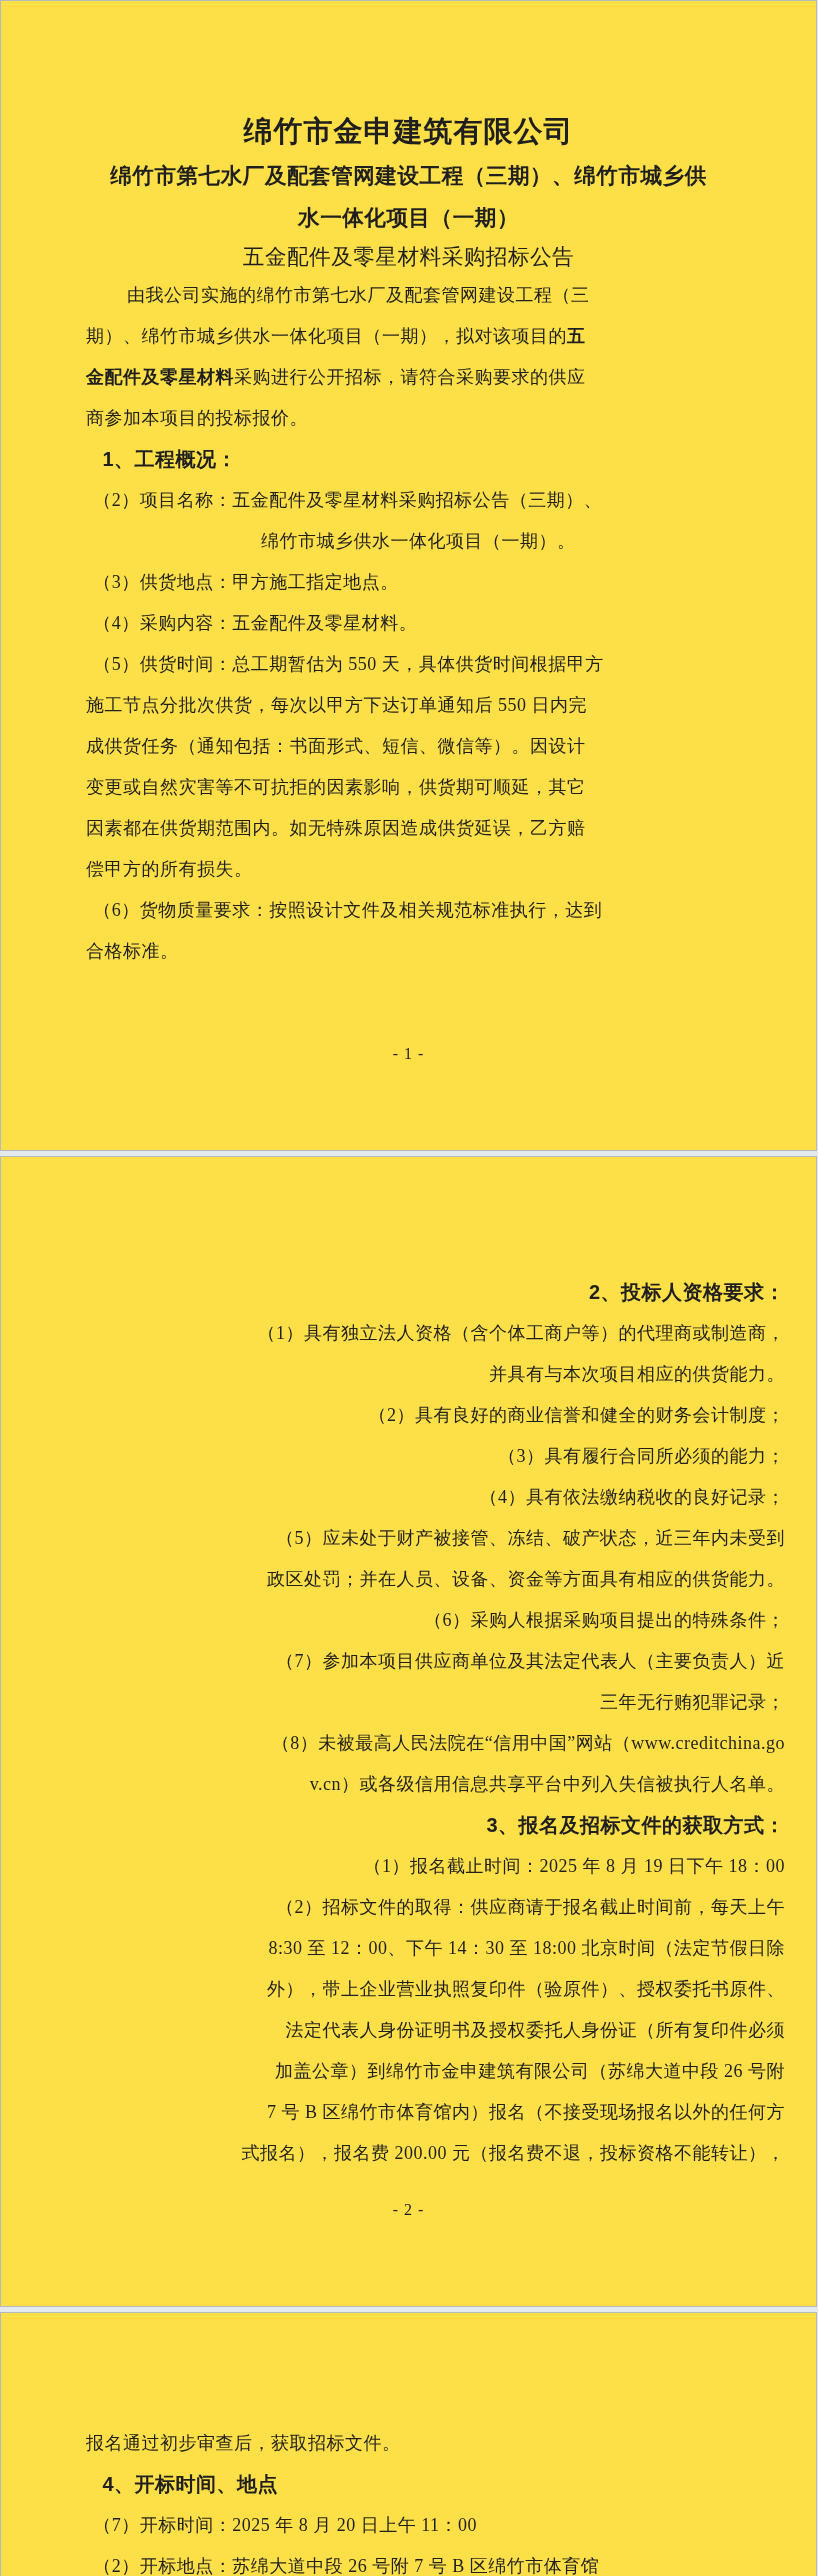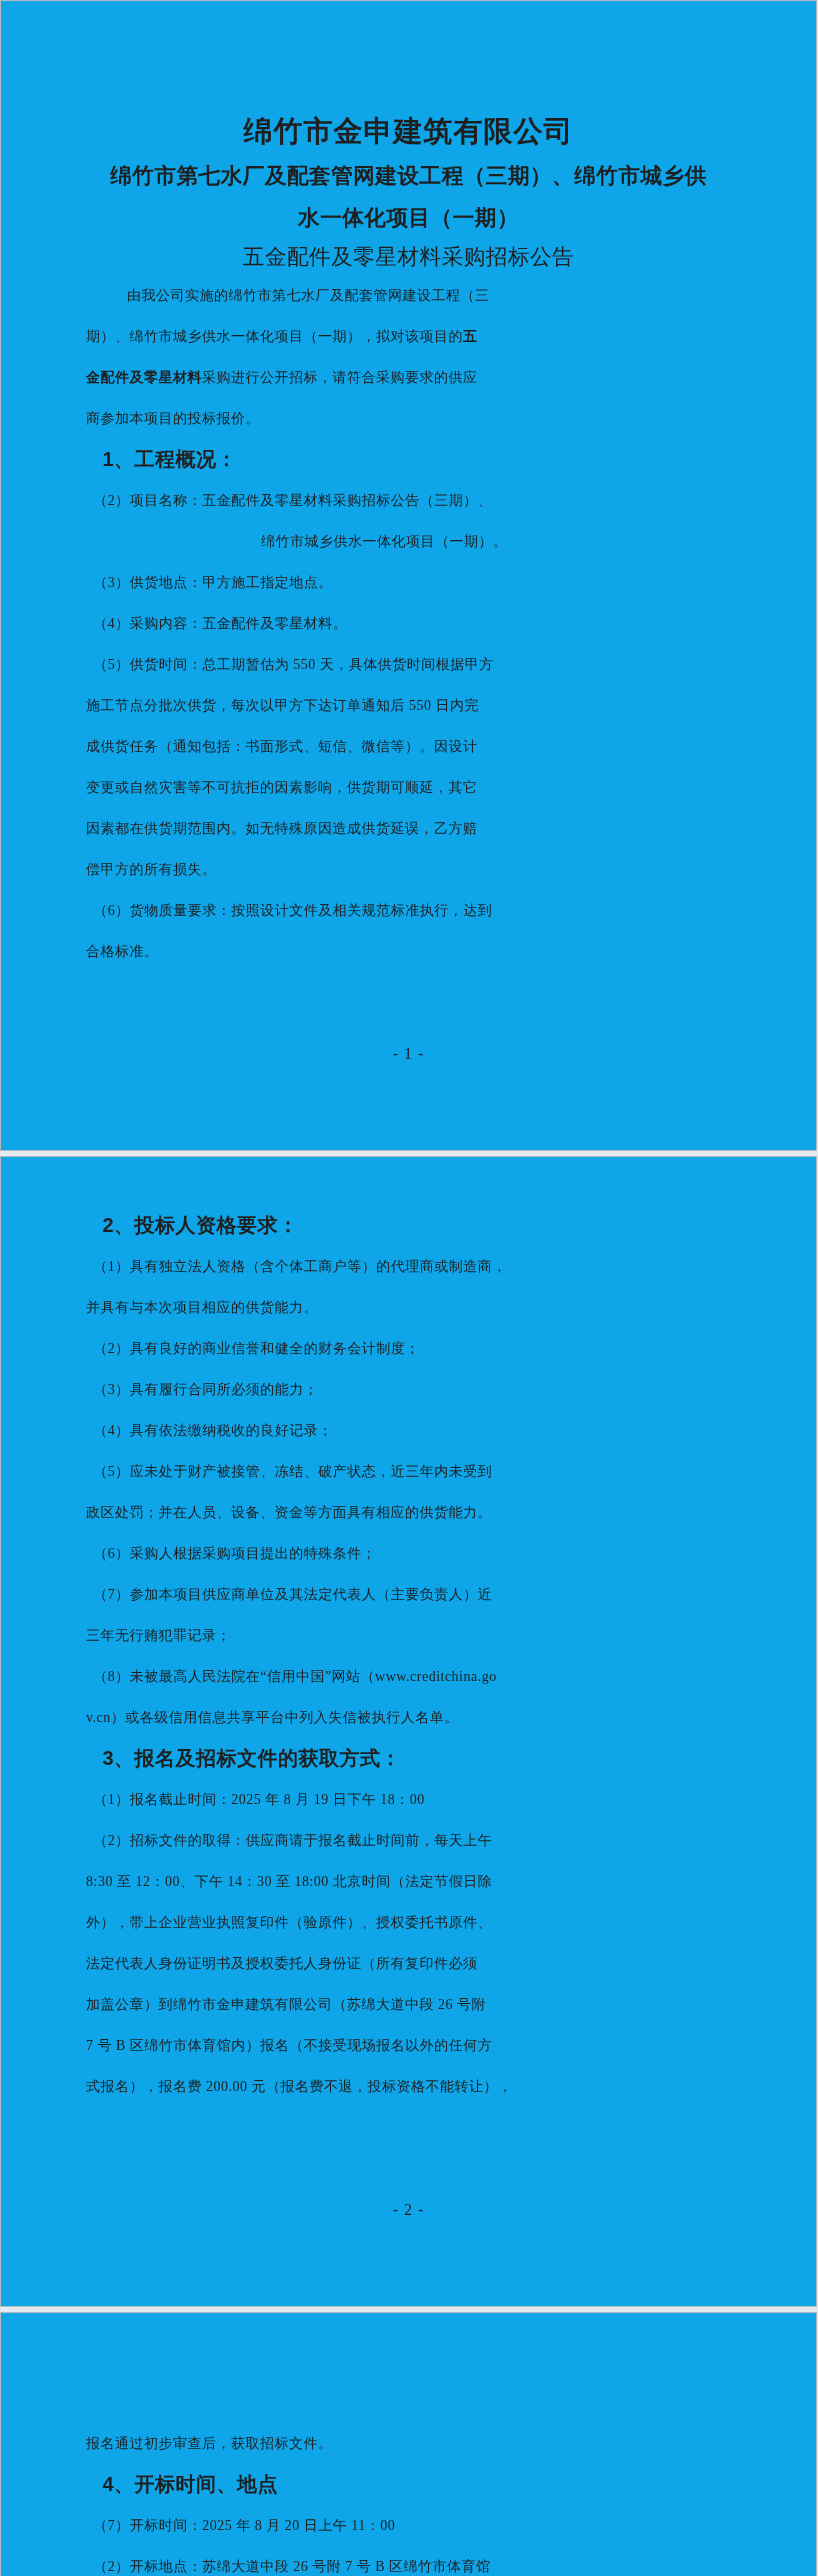--- a/index.html
+++ b/index.html
@@ -6,34 +6,34 @@
   body{
     width:818px;height:3468px;
     background:#e3e9ed;
     font-family:"Liberation Serif","DejaVu Serif",serif;
     color:#1f1f1f;
     overflow:hidden;
   }
   .page{
     position:relative;
     width:817px;
-    background:#0ea5e9;
+    background:#fde047;
     border:0.5px solid #b3b9bd;
     box-sizing:border-box;
   }
   .page.p1{height:1151px;}
   .page.p2{height:1151px;margin-top:5.2px;}
   .page.p3{height:1155px;margin-top:5.2px;}
   .lines{position:relative;padding-left:85px;padding-right:31px;}
   .p1 .lines{padding-top:107px;}
-  .p2 .lines{padding-top:48px;}
+  .p2 .lines{padding-top:115px;text-align:right;}
   .p3 .lines{padding-top:110px;}
   .line{
     height:41px;line-height:41px;
-    font-size:14px;
+    font-size:18px;
     letter-spacing:0.5px;
     white-space:nowrap;
   }
   
   .line.title1{
     height:47px;line-height:47px;
     text-align:center;margin-left:-54px;
     font-size:29px;font-weight:700;letter-spacing:1px;
   }
   .line.title2{

